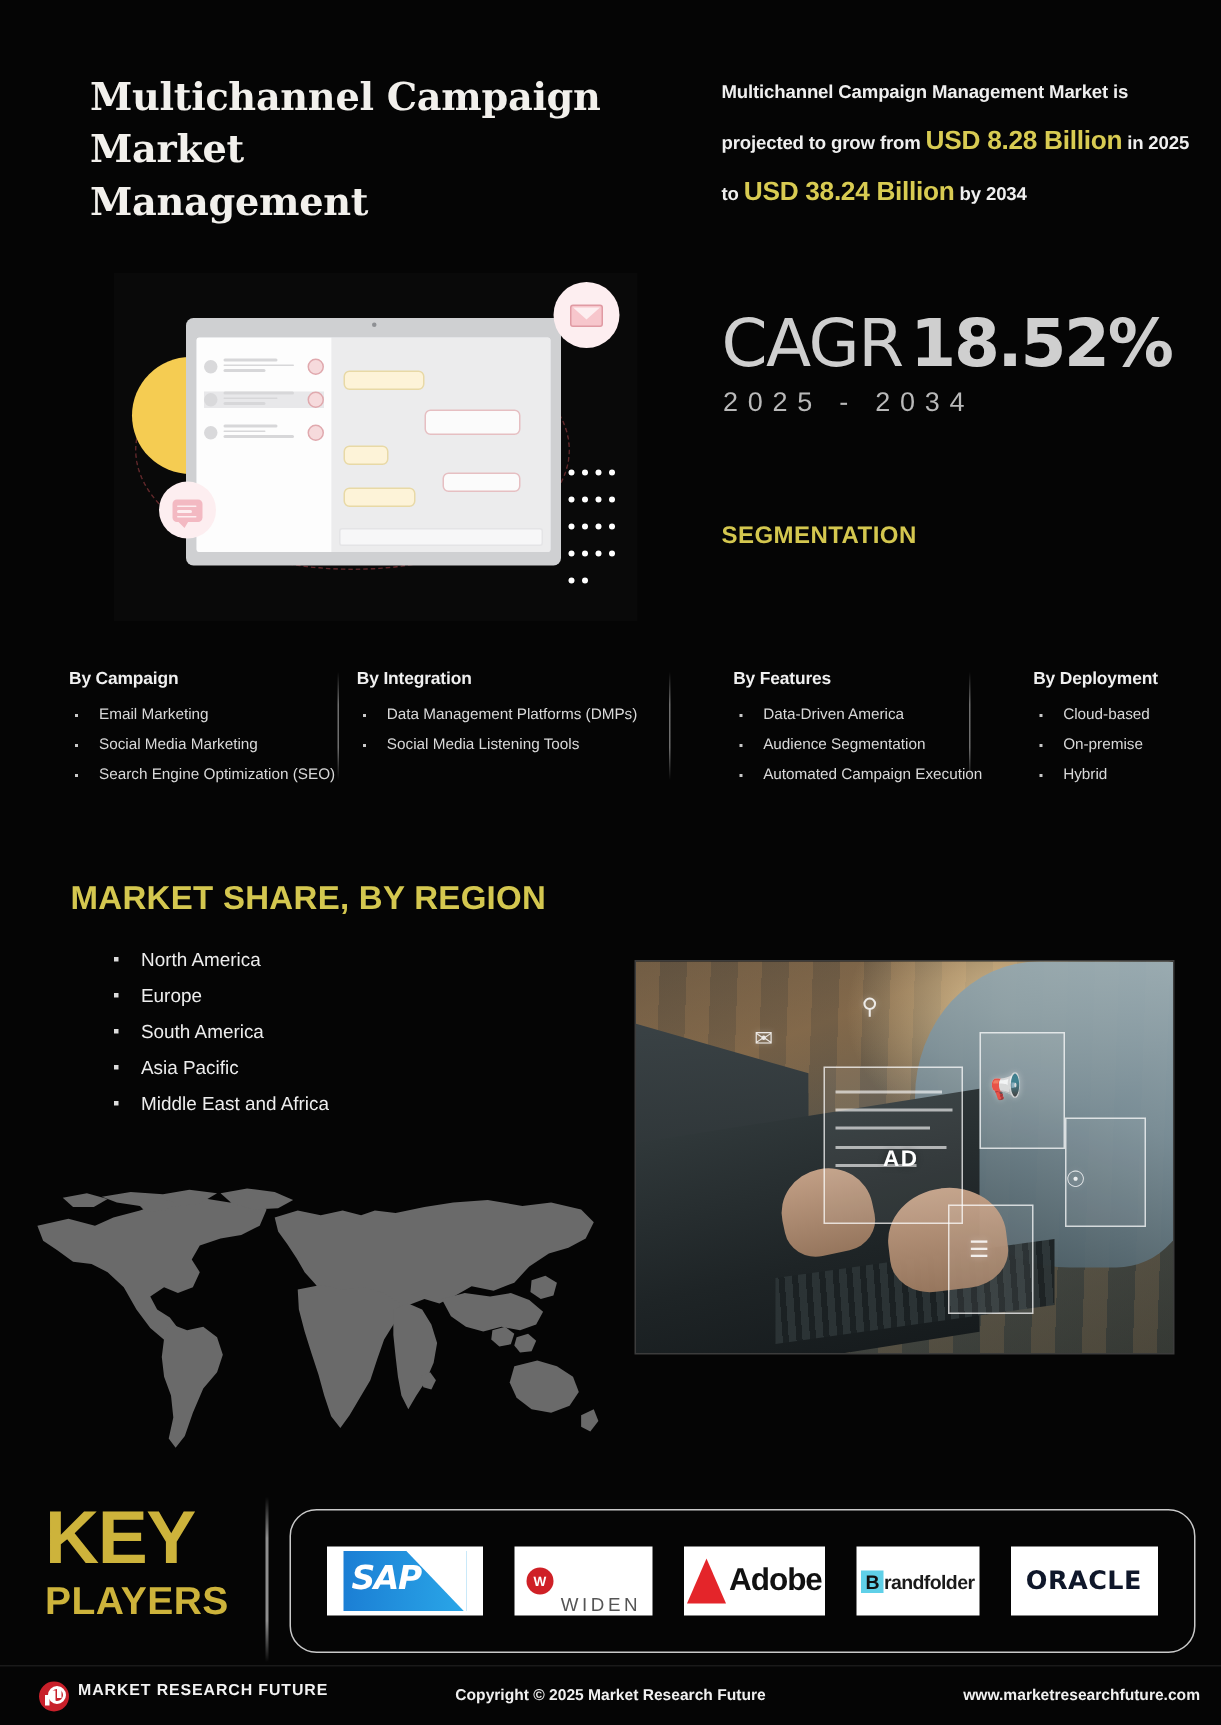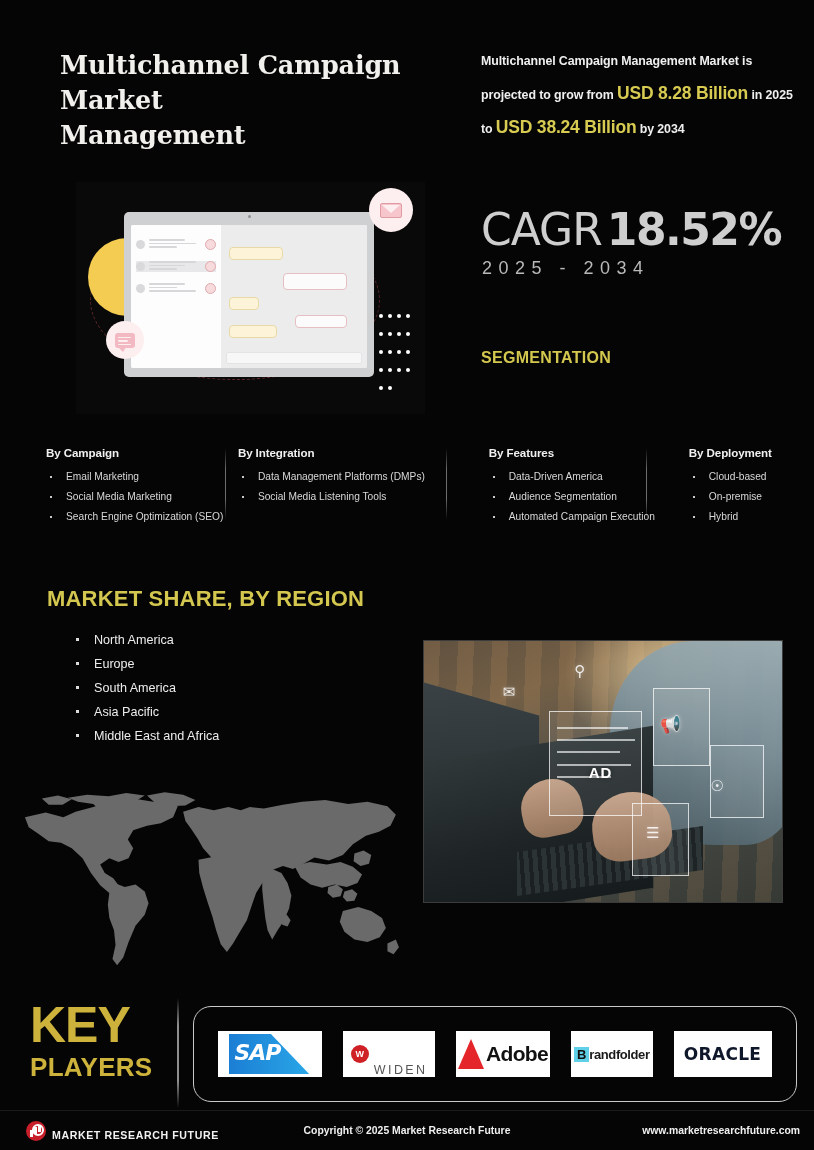--- a/index.html
+++ b/index.html
@@ -317,21 +317,21 @@
   .oracle-txt {
     color: #0f172a; font-size: 17px; font-weight: 700; letter-spacing: .3px;
     font-family: "DejaVu Sans", sans-serif;
   }
 
   
   .footer {
     position: absolute; left: 0; bottom: 0; width: 814px; height: 40px;
     display: flex; align-items: center; border-top: 1px solid #1a1a1a;
   }
-  .f-brand { position: absolute; left: 26px; display: flex; align-items: flex-end; gap: 6px; }
+  .f-brand { position: absolute; left: 26px; display: flex; align-items: flex-start; gap: 6px; }
   .f-mark {
     width: 20px; height: 20px; border-radius: 50%;
     background: #c8202a; position: relative; flex: none;
   }
   .f-mark:before {
     content: ""; position: absolute; left: 4px; bottom: 4px;
     width: 3px; height: 7px; background: #fff;
     box-shadow: 4px -3px 0 #fff, 8px -5px 0 #fff;
   }
   .f-mark:after {

